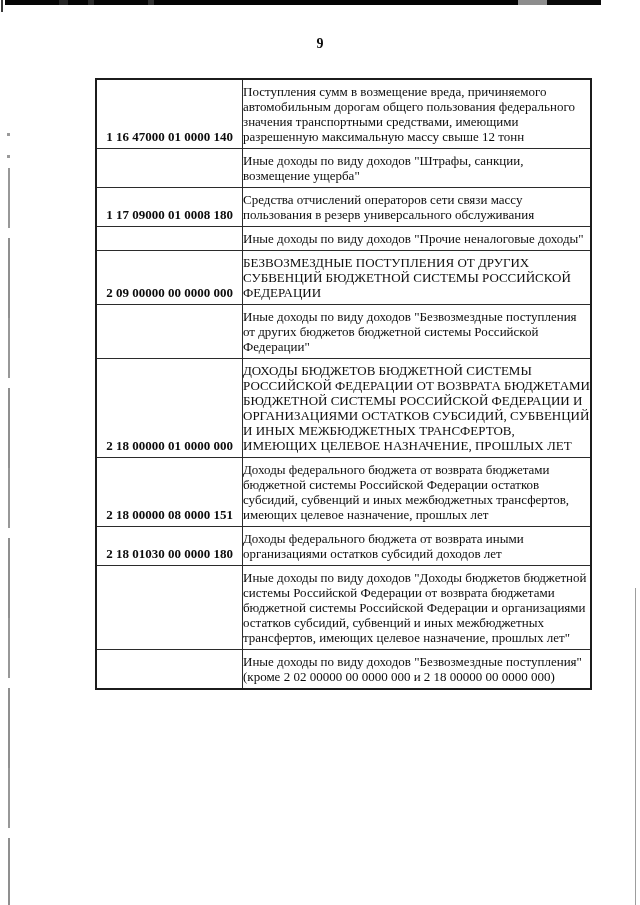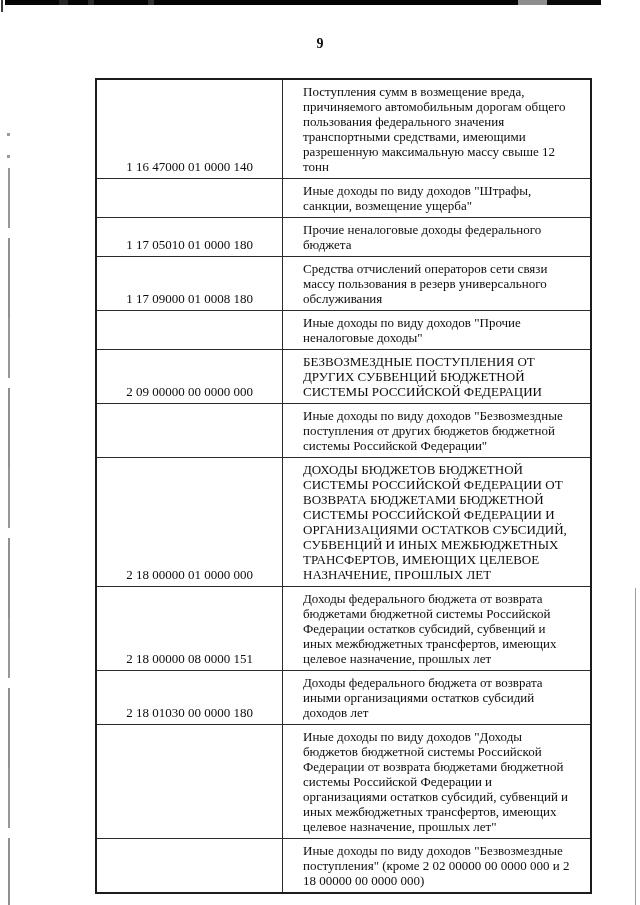--- a/index.html
+++ b/index.html
@@ -47,27 +47,27 @@
   table.codes-table {
     width: 100%;
     border-collapse: collapse;
     table-layout: fixed;
   }
   table.codes-table { border: 2px solid #1c1c1c; }
   table.codes-table td {
     border: 1px solid #2b2b2b;
     font-size: 13px;
     line-height: 15px;
-    padding: 4px 20px;
+    padding: 4px 0;
   }
   td.code-cell {
     width: 145px;
     text-align: center;
     vertical-align: bottom;
-    font-weight: normal;
+    font-weight: bold;
     white-space: nowrap;
     padding-bottom: 5px;
   }
   td.desc-cell {
     vertical-align: middle;
     text-align: left;
   }
 </style>
 </head>
 <body>
@@ -84,24 +84,20 @@
 <div class="table-wrap">
   <table class="codes-table">
     <tbody>
         <tr>
           <td class="code-cell">1 16 47000 01 0000 140</td>
           <td class="desc-cell">Поступления сумм в возмещение вреда, причиняемого автомобильным дорогам общего пользования федерального значения транспортными средствами, имеющими разрешенную максимальную массу свыше 12 тонн</td>
         </tr>
         <tr>
           <td class="code-cell"></td>
           <td class="desc-cell">Иные доходы по виду доходов "Штрафы, санкции, возмещение ущерба"</td>
-        </tr>
-        <tr>
-          <td class="code-cell">1 17 05010 01 0000 180</td>
-          <td class="desc-cell">Прочие неналоговые доходы федерального бюджета</td>
         </tr>
         <tr>
           <td class="code-cell">1 17 09000 01 0008 180</td>
           <td class="desc-cell">Средства отчислений операторов сети связи массу пользования в резерв универсального обслуживания</td>
         </tr>
         <tr>
           <td class="code-cell"></td>
           <td class="desc-cell">Иные доходы по виду доходов "Прочие неналоговые доходы"</td>
         </tr>
         <tr>

